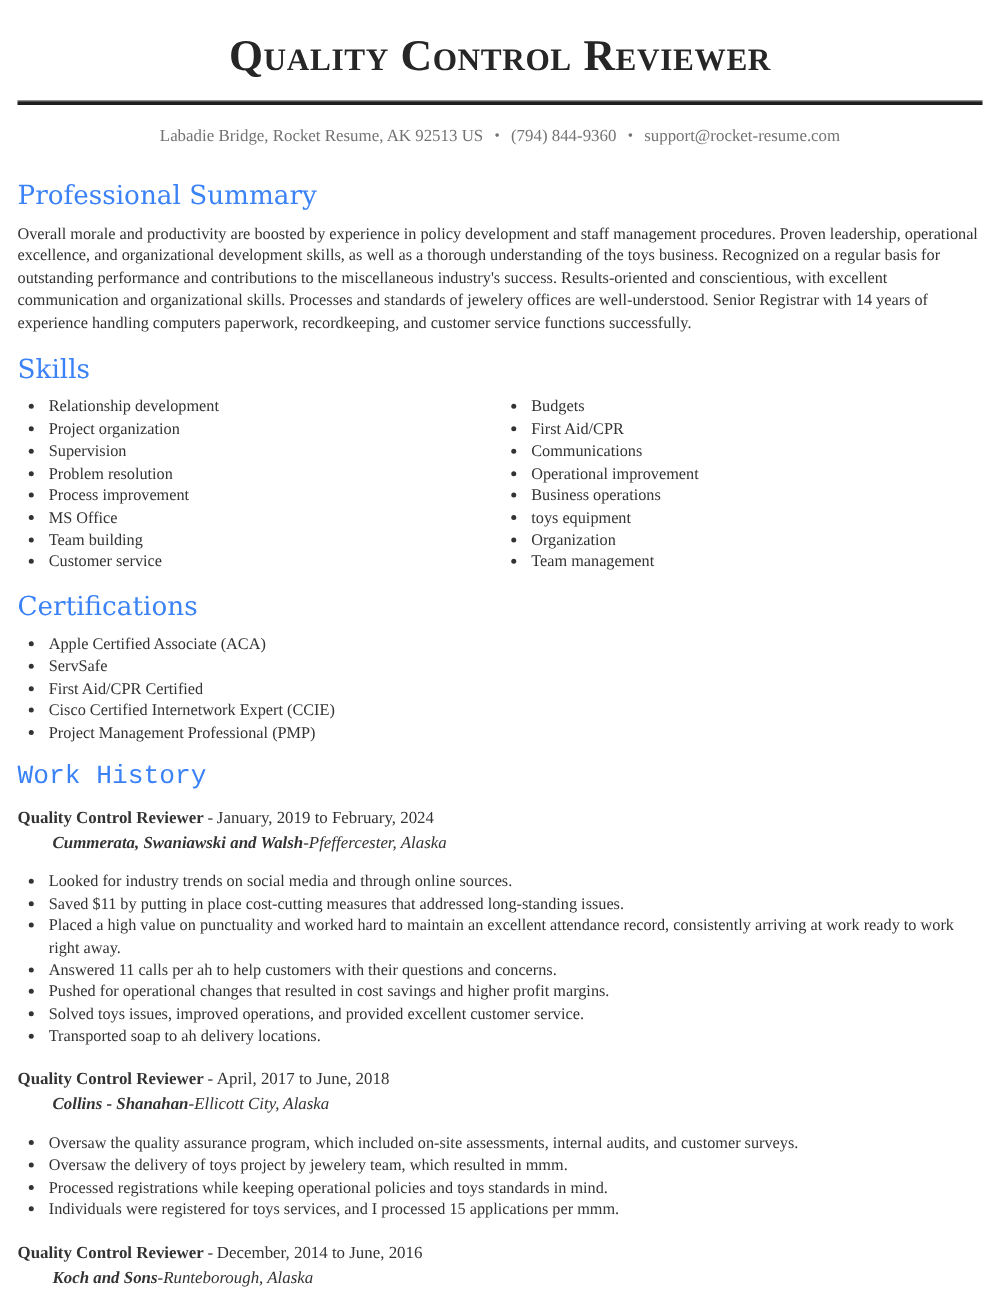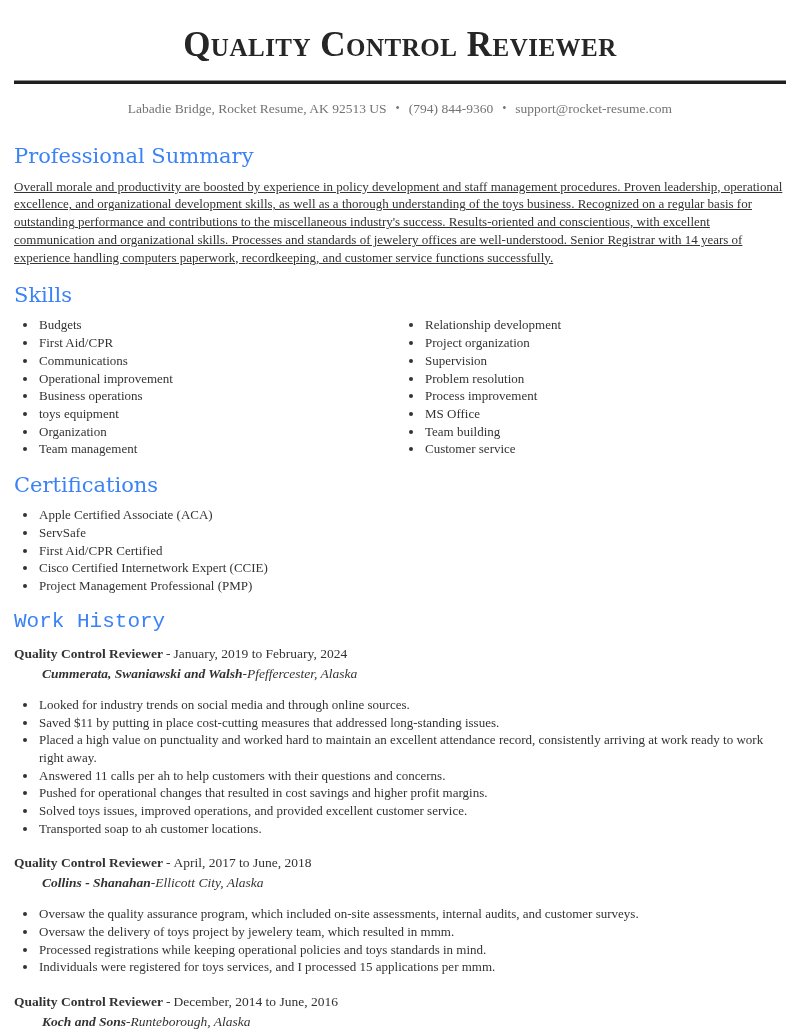--- a/index.html
+++ b/index.html
@@ -53,21 +53,20 @@
   #heading-summary        { margin-top: 26px; }
   #heading-skills         { margin-top: 17px; }
   #heading-certifications { margin-top: 15px; }
   #heading-work-history   { margin-top: 14px; font-family: Liberation Mono, monospace; }
 
   .summary-text {
     margin: 9px 0 0;
     font-size: 13px;
     line-height: 17.7px;
     color: #333333;
-    text-decoration: underline;
   }
 
   ul.bullets {
     margin: 8px 0 0;
     padding-left: 24px;
     font-size: 13px;
     line-height: 17.7px;
     color: #333333;
   }
   ul.bullets li { padding-left: 1px; }
@@ -108,38 +107,38 @@
 
   <section>
     <h2 id="heading-summary">Professional Summary</h2>
     <p class="summary-text">Overall morale and productivity are boosted by experience in policy development and staff management procedures. Proven leadership, operational excellence, and organizational development skills, as well as a thorough understanding of the toys business. Recognized on a regular basis for outstanding performance and contributions to the miscellaneous industry's success. Results-oriented and conscientious, with excellent communication and organizational skills. Processes and standards of jewelery offices are well-understood. Senior Registrar with 14 years of experience handling computers paperwork, recordkeeping, and customer service functions successfully.</p>
   </section>
 
   <section>
     <h2 id="heading-skills">Skills</h2>
     <div class="two-col">
       <ul class="bullets">
+          <li>Relationship development</li>
+          <li>Project organization</li>
+          <li>Supervision</li>
+          <li>Problem resolution</li>
+          <li>Process improvement</li>
+          <li>MS Office</li>
+          <li>Team building</li>
+          <li>Customer service</li>
+        </ul>
+      <ul class="bullets">
           <li>Budgets</li>
           <li>First Aid/CPR</li>
           <li>Communications</li>
           <li>Operational improvement</li>
           <li>Business operations</li>
           <li>toys equipment</li>
           <li>Organization</li>
           <li>Team management</li>
-        </ul>
-      <ul class="bullets">
-          <li>Relationship development</li>
-          <li>Project organization</li>
-          <li>Supervision</li>
-          <li>Problem resolution</li>
-          <li>Process improvement</li>
-          <li>MS Office</li>
-          <li>Team building</li>
-          <li>Customer service</li>
         </ul>
     </div>
   </section>
 
   <section>
     <h2 id="heading-certifications">Certifications</h2>
     <ul class="bullets">
         <li>Apple Certified Associate (ACA)</li>
         <li>ServSafe</li>
         <li>First Aid/CPR Certified</li>
@@ -154,21 +153,21 @@
     <div class="job first">
       <p class="job-line"><strong>Quality Control Reviewer</strong><span class="dash">-</span><span>January, 2019 to February, 2024</span></p>
       <p class="job-company-line"><strong>Cummerata, Swaniawski and Walsh</strong><span class="dash">-</span><span>Pfeffercester, Alaska</span></p>
       <ul class="bullets">
           <li>Looked for industry trends on social media and through online sources.</li>
           <li>Saved $11 by putting in place cost-cutting measures that addressed long-standing issues.</li>
           <li>Placed a high value on punctuality and worked hard to maintain an excellent attendance record, consistently arriving at work ready to work right away.</li>
           <li>Answered 11 calls per ah to help customers with their questions and concerns.</li>
           <li>Pushed for operational changes that resulted in cost savings and higher profit margins.</li>
           <li>Solved toys issues, improved operations, and provided excellent customer service.</li>
-          <li>Transported soap to ah customer locations.</li>
+          <li>Transported soap to ah delivery locations.</li>
         </ul>
     </div>
 
     <div class="job">
       <p class="job-line"><strong>Quality Control Reviewer</strong><span class="dash">-</span><span>April, 2017 to June, 2018</span></p>
       <p class="job-company-line"><strong>Collins - Shanahan</strong><span class="dash">-</span><span>Ellicott City, Alaska</span></p>
       <ul class="bullets">
           <li>Oversaw the quality assurance program, which included on-site assessments, internal audits, and customer surveys.</li>
           <li>Oversaw the delivery of toys project by jewelery team, which resulted in mmm.</li>
           <li>Processed registrations while keeping operational policies and toys standards in mind.</li>

